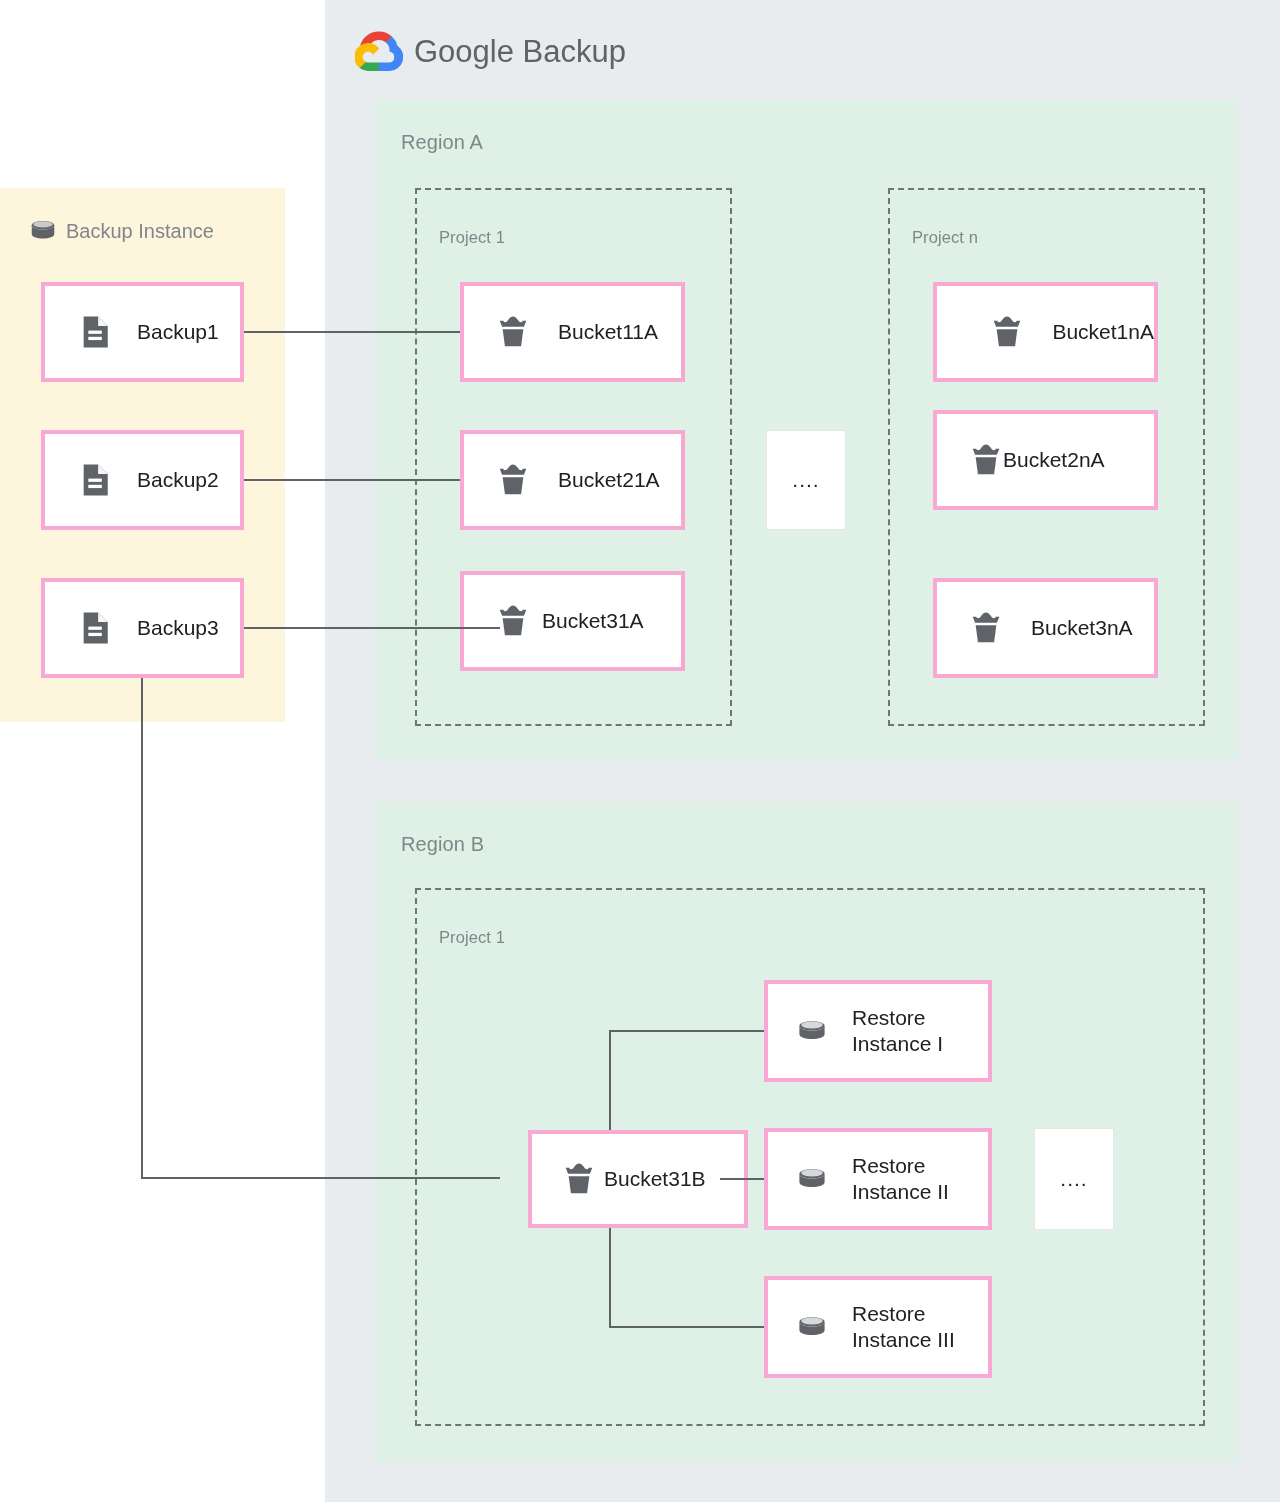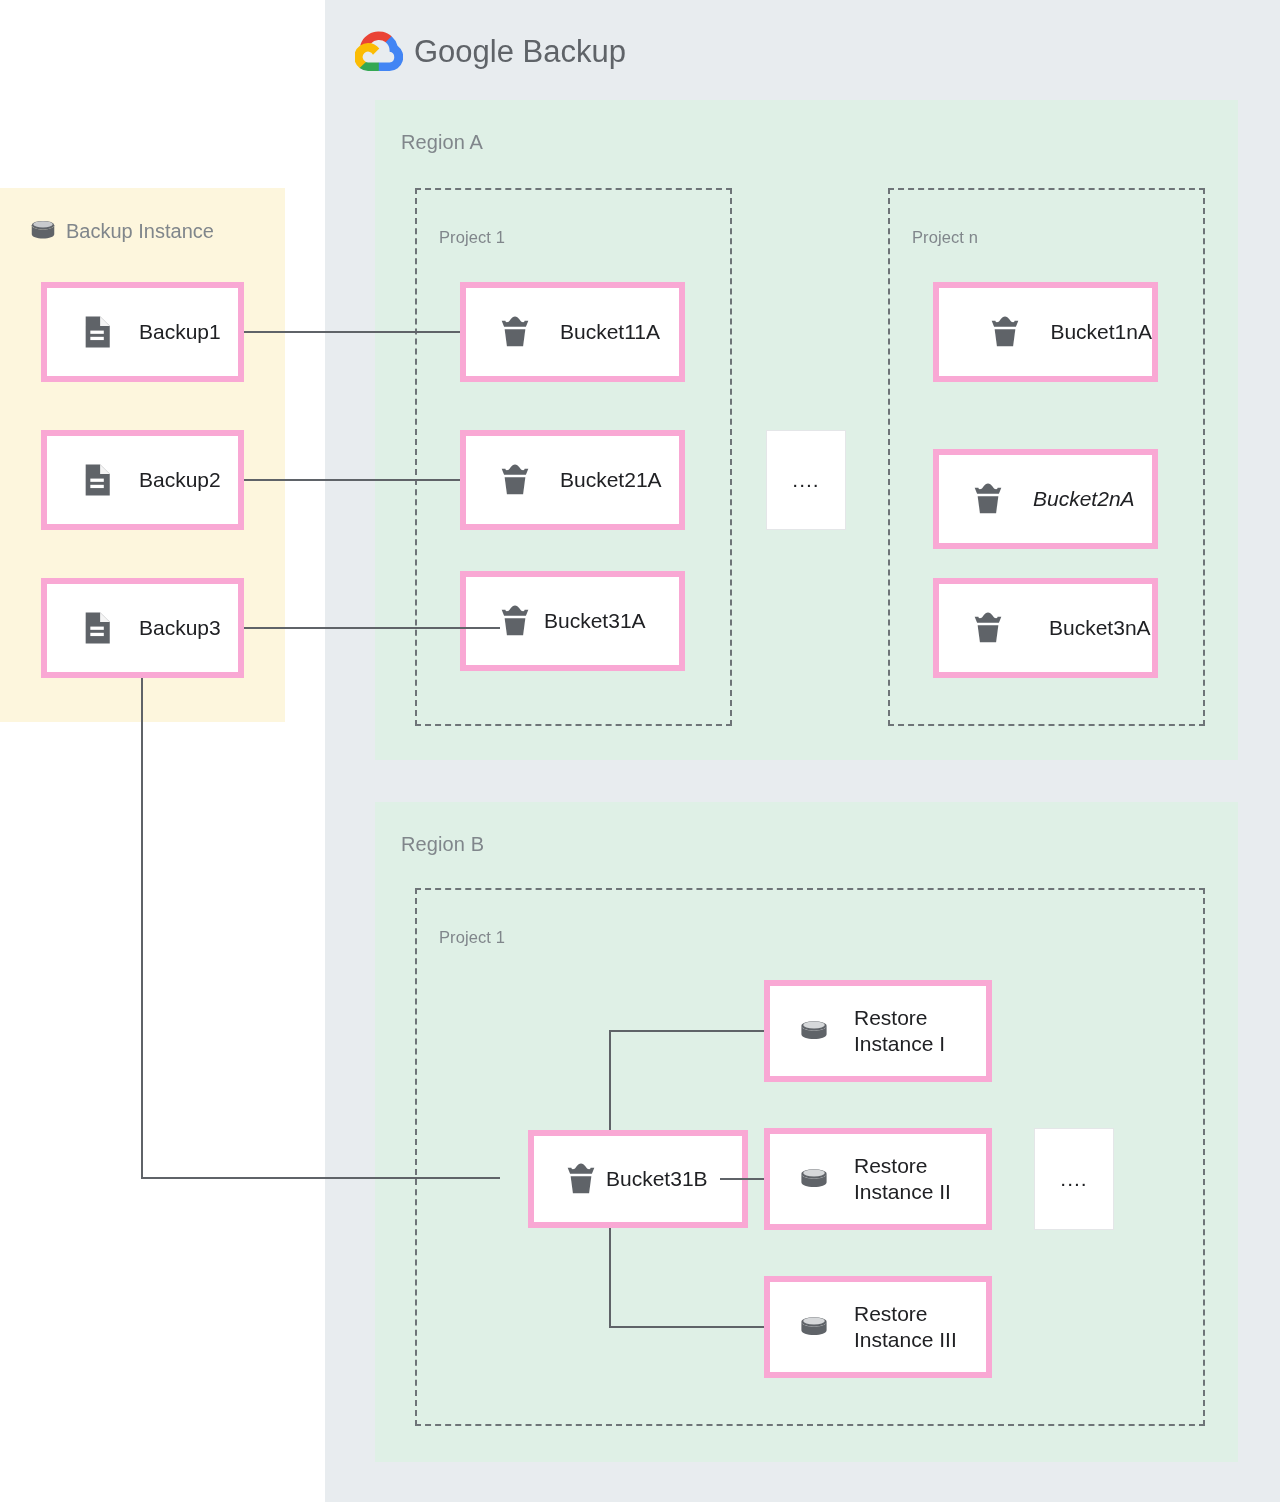--- a/index.html
+++ b/index.html
@@ -31,21 +31,21 @@
   .project-box{
     position:absolute;border:2px dashed #6e7478;
   }
   .project-label{
     position:absolute;left:22px;top:38px;
     font-size:16.5px;color:#80868b;letter-spacing:.1px;text-align:center;
   }
 
   
   .card{
-    position:absolute;background:#ffffff;border:6px solid #f9a8d4;
+    position:absolute;background:#ffffff;border:4px solid #f9a8d4;
     box-sizing:border-box;display:flex;align-items:center;
   }
   .card .label{
     font-size:21px;color:#202124;line-height:1.22;white-space:pre-line;
   }
   .icon{flex:0 0 auto;display:block;}
 
   .dots-card{
     position:absolute;background:#ffffff;border:1px solid #e4e6e8;
     box-sizing:border-box;display:flex;align-items:center;justify-content:center;
@@ -116,29 +116,29 @@
 <div class="dots-card" style="left:766px;top:430px;width:80px;height:100px;">....</div>
 
 <div class="card" style="left:933px;top:282px;width:225px;height:100px;padding-left:32px;gap:28px;justify-content:flex-end;">
   <svg class="icon" width="34" height="34" viewBox="0 0 24 24">
     <path d="M2.6 4.1 h2.6 a1 1 0 0 0 1 1 h0 c1.3 0 2-0.9 2.6-1.9 C9.9 1.8 10.8 1 12 1 s2.1 .8 3.2 2.2 c .7 1 1.3 1.9 2.6 1.9 a1 1 0 0 0 1-1 h2.6 l-1.7 4.2 H4.3 z" fill="#5f6368"></path>
     <path d="M4.7 10 h14.6 l-1.6 12 H6.3 z" fill="#5f6368"></path>
   </svg>
   <span class="label">Bucket1nA</span>
 </div>
 
-<div class="card" style="left:933px;top:449px;width:225px;height:100px;padding-left:32px;gap:28px;font-style:italic;">
+<div class="card" style="left:933px;top:410px;width:225px;height:100px;padding-left:32px;">
   <svg class="icon" width="34" height="34" viewBox="0 0 24 24">
     <path d="M2.6 4.1 h2.6 a1 1 0 0 0 1 1 h0 c1.3 0 2-0.9 2.6-1.9 C9.9 1.8 10.8 1 12 1 s2.1 .8 3.2 2.2 c .7 1 1.3 1.9 2.6 1.9 a1 1 0 0 0 1-1 h2.6 l-1.7 4.2 H4.3 z" fill="#5f6368"></path>
     <path d="M4.7 10 h14.6 l-1.6 12 H6.3 z" fill="#5f6368"></path>
   </svg>
   <span class="label">Bucket2nA</span>
 </div>
 
-<div class="card" style="left:933px;top:578px;width:225px;height:100px;padding-left:32px;gap:44px;">
+<div class="card" style="left:933px;top:578px;width:225px;height:100px;padding-left:32px;gap:28px;">
   <svg class="icon" width="34" height="34" viewBox="0 0 24 24">
     <path d="M2.6 4.1 h2.6 a1 1 0 0 0 1 1 h0 c1.3 0 2-0.9 2.6-1.9 C9.9 1.8 10.8 1 12 1 s2.1 .8 3.2 2.2 c .7 1 1.3 1.9 2.6 1.9 a1 1 0 0 0 1-1 h2.6 l-1.7 4.2 H4.3 z" fill="#5f6368"></path>
     <path d="M4.7 10 h14.6 l-1.6 12 H6.3 z" fill="#5f6368"></path>
   </svg>
   <span class="label">Bucket3nA</span>
 </div>
 
 <div class="abs region-box" id="region-b">
   <div class="region-label">Region B</div>
   <div class="project-box" style="left:40px;top:86px;width:786px;height:534px;">

